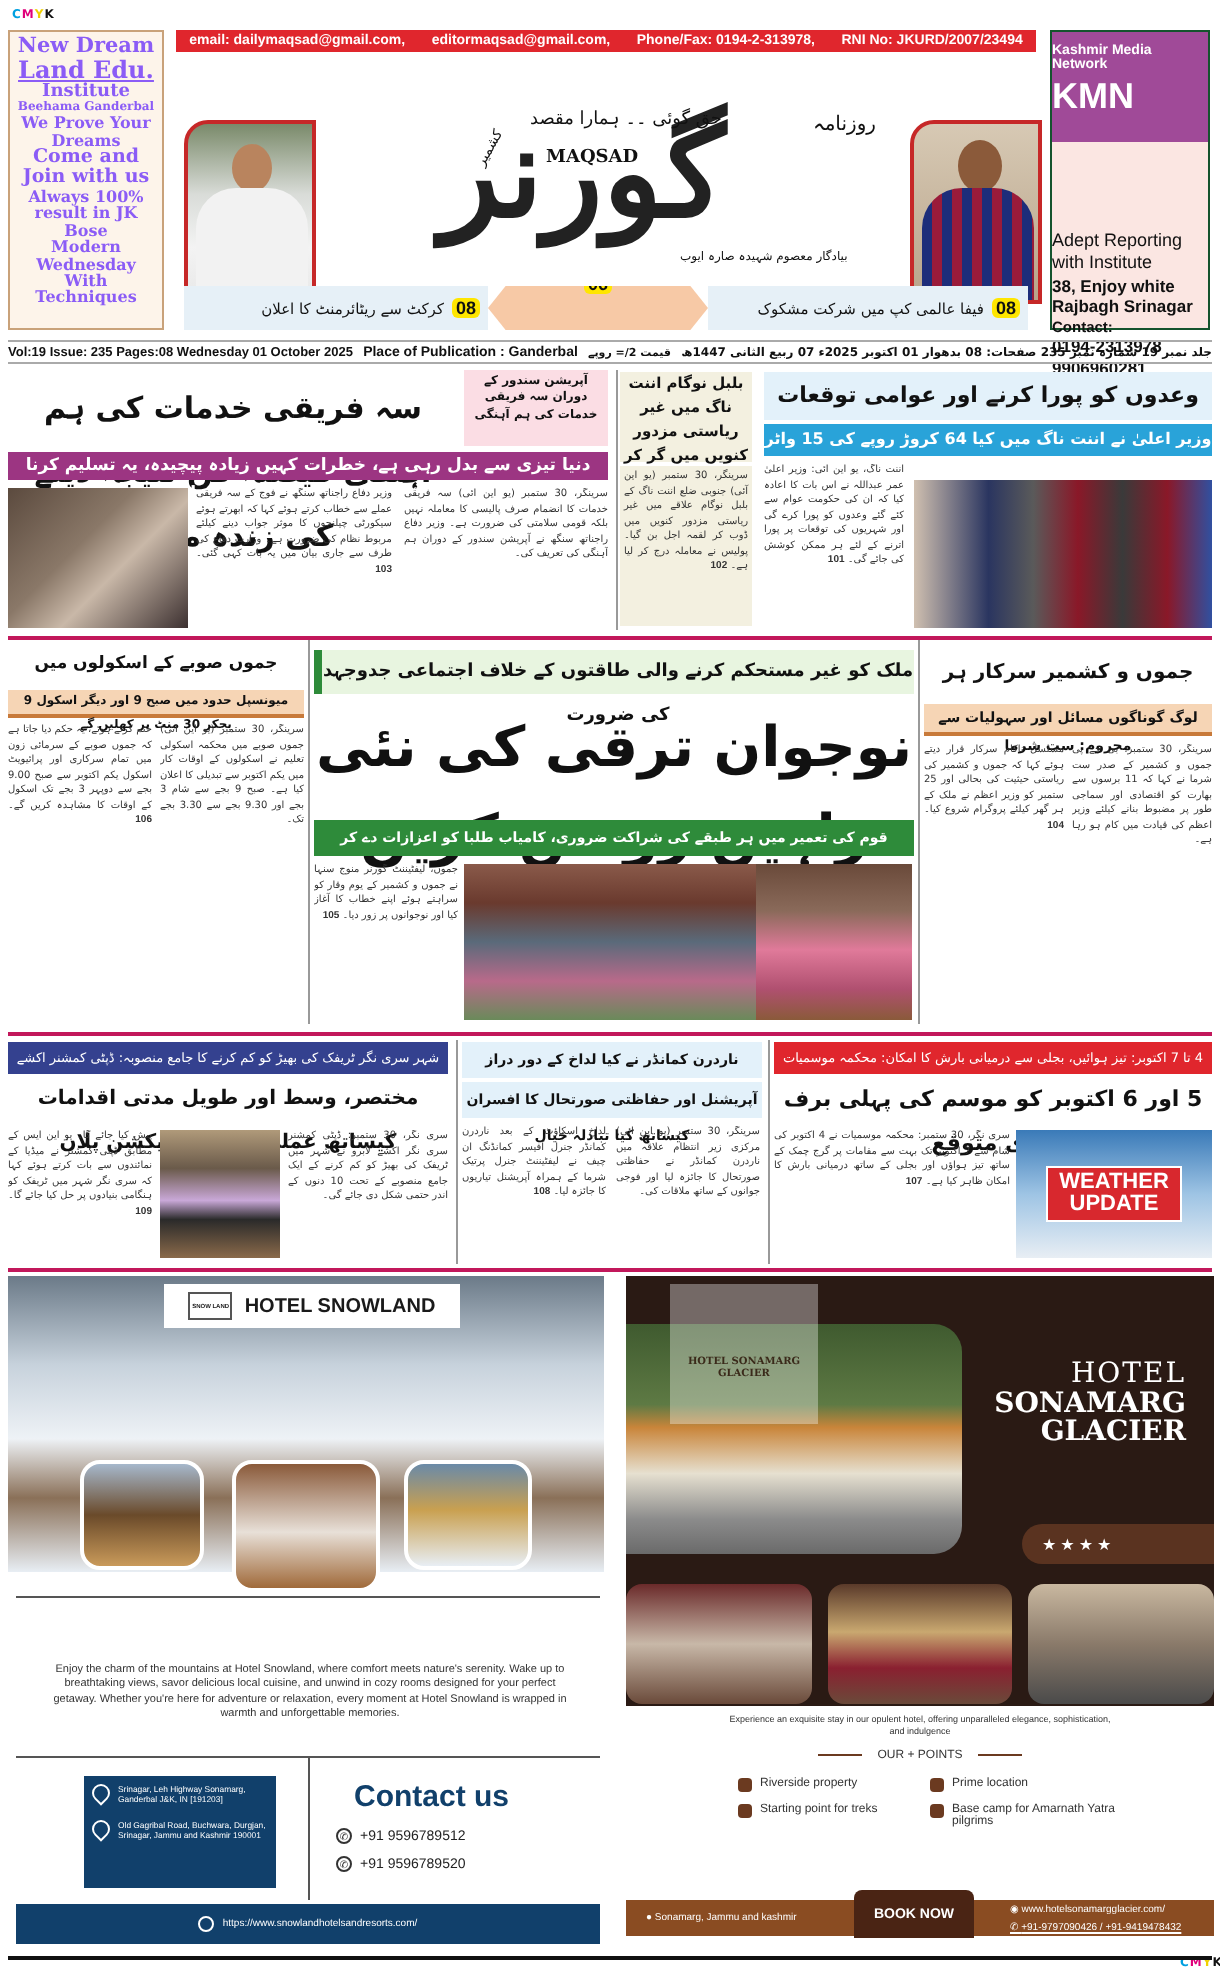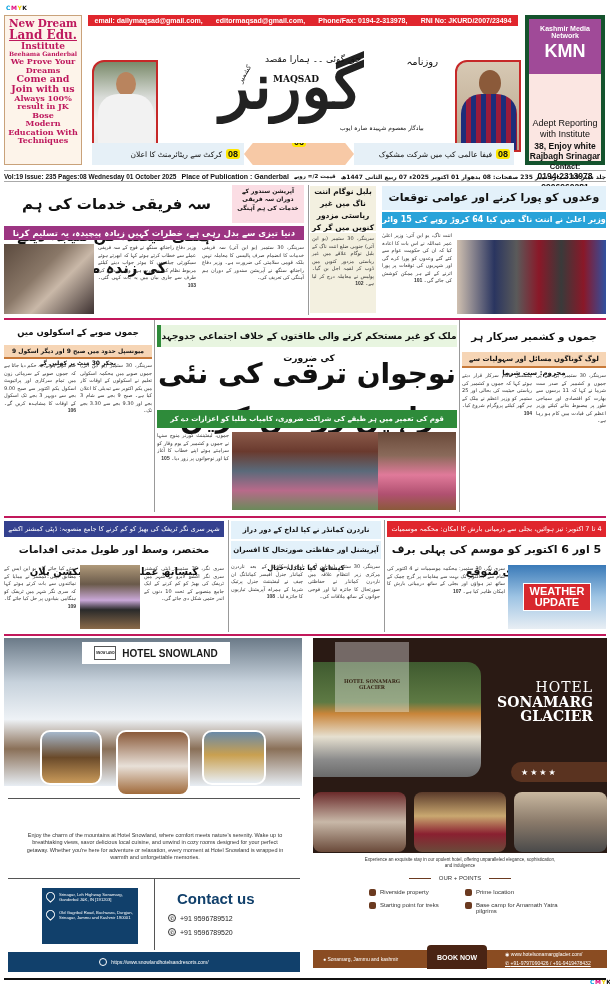--- a/index.html
+++ b/index.html
@@ -3,21 +3,21 @@
 <meta charset="utf-8">
 <style>
   * { box-sizing: border-box; margin: 0; padding: 0; }
   body { width: 610px; height: 987px; background: #fff; font-family: "DejaVu Sans", sans-serif; position: relative; overflow: hidden; color: #111; }
   .abs { position: absolute; }
   .urdu { direction: rtl; font-family: "DejaVu Sans", sans-serif; }
   .cmyk { font-size: 6px; font-weight: bold; letter-spacing: 0.5px; }
   .cmyk .c { color: #00a0e0; } .cmyk .m { color: #e0007a; } .cmyk .y { color: #f0d000; } .cmyk .k { color: #111; }
 
   
-  .edu-ad { left: 4px; top: 15px; width: 78px; height: 150px; border: 1px solid #c9a27a; background: #fdf4ea; text-align: center; font-family: "DejaVu Serif", serif; font-weight: bold; color: #be185d; padding: 2px 1px; line-height: 1.05; }
+  .edu-ad { left: 4px; top: 15px; width: 78px; height: 150px; border: 1px solid #c9a27a; background: #fdf4ea; text-align: center; font-family: "DejaVu Serif", serif; font-weight: bold; color: #8b5cf6; padding: 2px 1px; line-height: 1.05; }
   .edu-ad .l1 { font-size: 10.5px; }
   .edu-ad .l2 { font-size: 12px; text-decoration: underline; }
   .edu-ad .l3 { font-size: 9px; }
   .edu-ad .l4 { font-size: 6px; }
   .edu-ad .l5 { font-size: 8px; }
   .edu-ad .l6 { font-size: 9.5px; }
   .edu-ad .l7 { font-size: 8px; }
 
   .topbar { left: 88px; top: 15px; width: 430px; height: 11px; background: #e0262d; color: #fff; font-size: 7px; font-family: "Liberation Sans", sans-serif; display: flex; justify-content: space-around; align-items: center; font-weight: bold; }
 
@@ -34,21 +34,21 @@
   .mast-roz { position: absolute; right: 12px; top: 14px; font-size: 10px; direction: rtl; }
   .mast-en { position: absolute; left: 78px; top: 32px; font-size: 9px; font-family: "DejaVu Serif", serif; font-weight: bold; }
   .mast-kash { position: absolute; left: 40px; top: 28px; font-size: 7px; transform: rotate(-60deg); direction: rtl; }
   .mast-dedic { position: absolute; left: 145px; top: 82px; font-size: 6px; direction: rtl; }
 
   .teaser-bar { left: 92px; top: 143px; width: 425px; height: 22px; display: flex; align-items: center; }
   .teaser { height: 22px; background: #e6f0f7; display: flex; align-items: center; gap: 4px; padding: 0 4px; font-size: 7.5px; }
   .badge-y { background: #ffe600; font-weight: bold; font-size: 9px; padding: 0 2px; border-radius: 3px; font-family: "Liberation Sans", sans-serif; }
   .hexbox { width: 110px; height: 22px; background: #f7c9a6; clip-path: polygon(8% 0, 92% 0, 100% 50%, 92% 100%, 8% 100%, 0 50%); position: relative; }
 
-  .kmn { left: 525px; top: 15px; width: 80px; height: 150px; background: #fbe6e2; border: 4px solid #14532d; text-align: center; font-family: "Liberation Sans", sans-serif; }
+  .kmn { left: 525px; top: 15px; width: 80px; height: 150px; background: #fbe6e2; border: 1px solid #14532d; font-family: "Liberation Sans", sans-serif; }
   .kmn-top { background: #a04a98; color: #fff; height: 55px; position: relative; }
   .kmn-arc { font-size: 7px; font-weight: bold; padding-top: 6px; }
   .kmn-logo { font-size: 18px; font-weight: bold; margin-top: 2px; }
   .kmn-body { font-size: 9px; line-height: 1.25; padding-top: 4px; color: #111; margin-top: 40px; }
   .kmn-body .b { font-weight: bold; font-size: 8.5px; }
 
   .datebar { left: 4px; top: 170px; width: 602px; height: 12px; border-top: 1px solid #aaa; border-bottom: 1px solid #aaa; display: flex; justify-content: space-between; align-items: center; font-size: 6.5px; font-family: "Liberation Sans", sans-serif; font-weight: bold; }
   .datebar .pub { font-size: 7px; }
 
   .hl { font-weight: bold; direction: rtl; text-align: center; }
@@ -111,21 +111,21 @@
 <div class="abs cmyk" style="left:590px;top:978px;"><span class="c">C</span><span class="m">M</span><span class="y">Y</span><span class="k">K</span></div>
 
 <div class="abs edu-ad">
   <div class="l1">New Dream</div>
   <div class="l2">Land Edu.</div>
   <div class="l3">Institute</div>
   <div class="l4">Beehama Ganderbal</div>
   <div class="l5">We Prove Your Dreams</div>
   <div class="l6">Come  and Join with us</div>
   <div class="l5">Always 100% result in JK Bose</div>
-  <div class="l7">Modern Education With Techniques</div>
+  <div class="l7">Modern Wednesday With Techniques</div>
 </div>
 
 <div class="abs topbar">
   <span>email: dailymaqsad@gmail.com,</span>
   <span>editormaqsad@gmail.com,</span>
   <span>Phone/Fax: 0194-2-313978,</span>
   <span>RNI No: JKURD/2007/23494</span>
 </div>
 
 <div class="abs photo-l">

